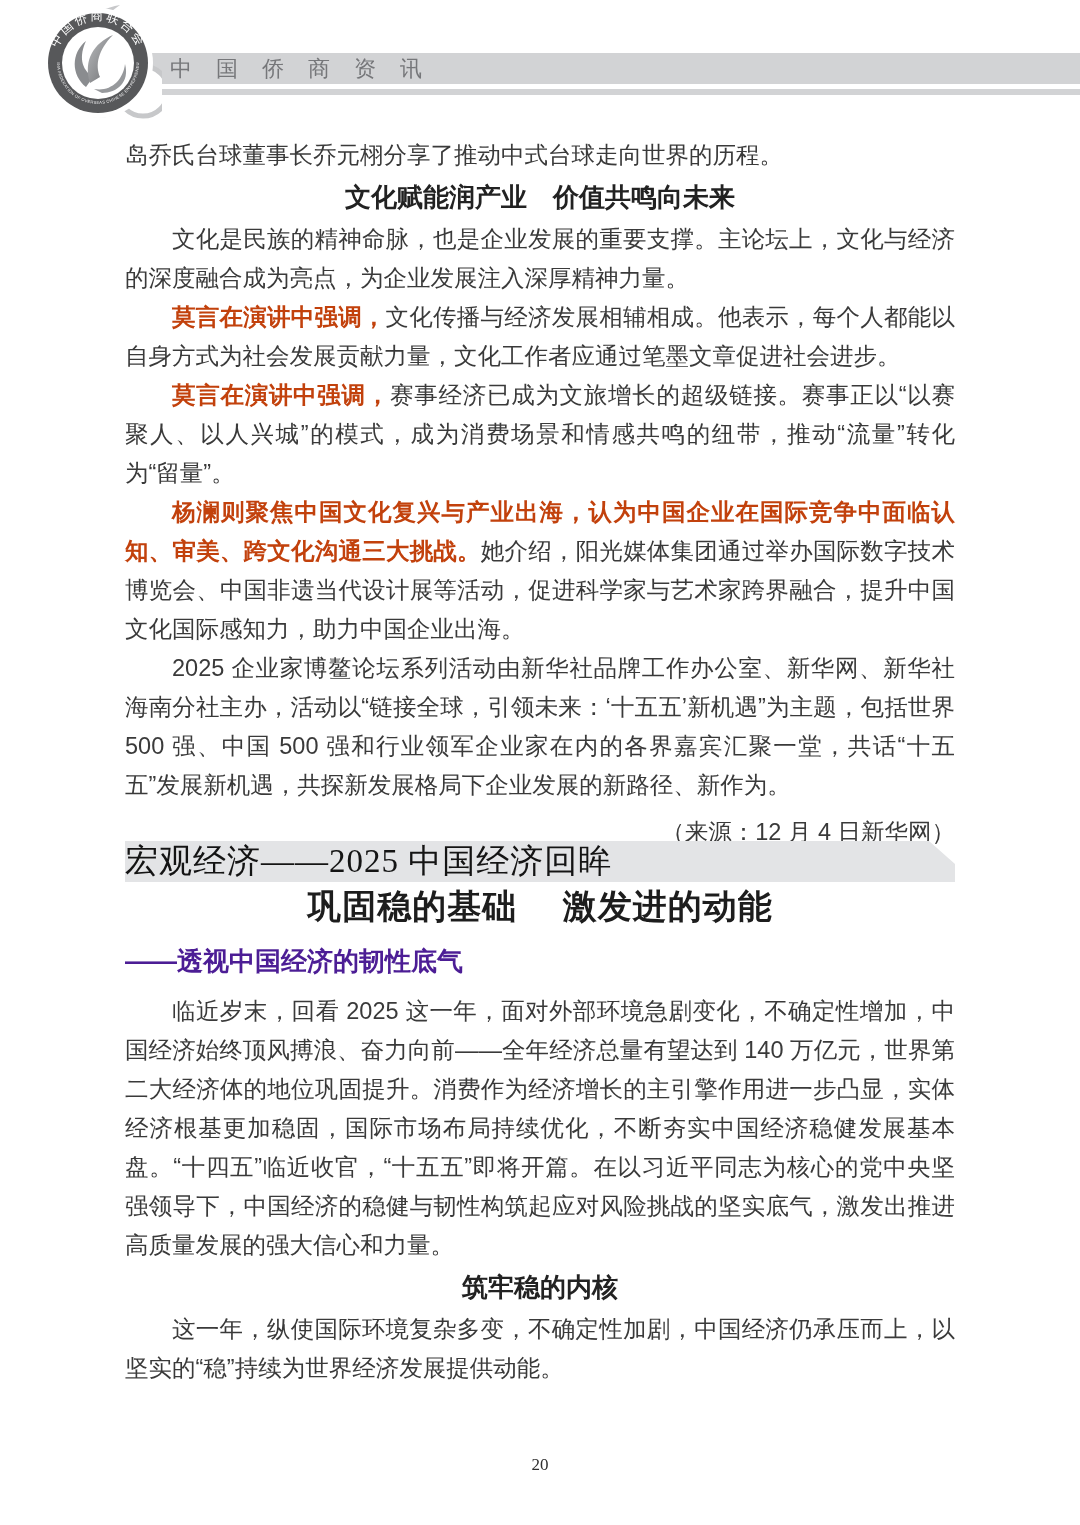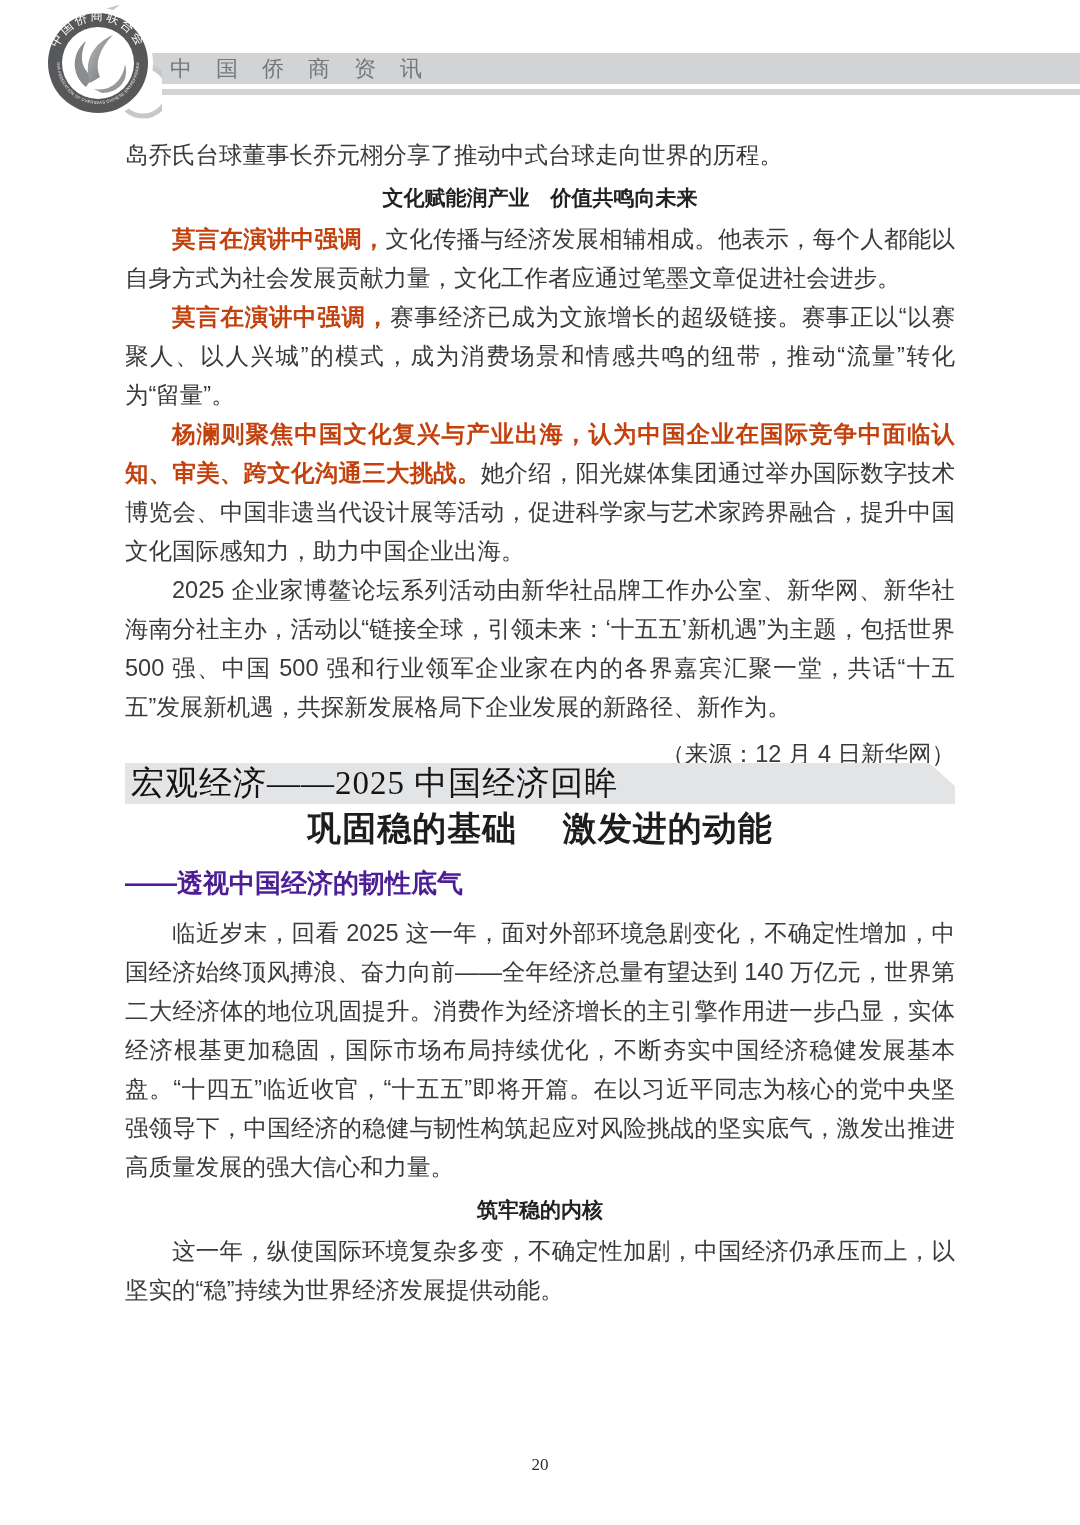--- a/index.html
+++ b/index.html
@@ -25,31 +25,31 @@
   .logo { position:absolute; left:40px; top:2px; width:122px; height:120px; }
   
   .content {
     position:absolute; left:125px; top:136px; width:830px;
     font-size:23.5px; line-height:39px;
   }
   .p { text-align:justify; text-justify:inter-ideograph; text-indent:2em; margin:0; }
   .p.lead { text-indent:0; }
   .p.heading {
     text-indent:0; text-align:center; font-weight:bold; color:#222222;
-    font-size:21px; line-height:45px;
+    font-size:26px; line-height:45px;
   }
   .bold { font-weight:bold; color:#c2410c; }
   .source { float:right; text-indent:0;margin-top:8px; }
   
   .section-banner {
     margin-top:36px; height:41px; background:#e3e4e6;
     clip-path:polygon(0 0, calc(100% - 26px) 0, 100% 23px, 100% 100%, 0 100%);
     font-family:"Liberation Serif","DejaVu Serif",serif;
     font-size:33px; line-height:41px; color:#141414;
-    padding-left:6px; box-sizing:border-box; letter-spacing:1px;
+    padding-left:0; box-sizing:border-box; letter-spacing:1px;
     white-space:nowrap;
   }
   
   .article-title {
     text-align:center;
     font-size:34px; font-weight:bold; color:#1d1d1d; line-height:48px;
     letter-spacing:1px;
   }
   .article-subtitle {
     margin-top:10px; margin-bottom:10px; text-align:left;
@@ -99,20 +99,21 @@
     <path d="M46,85 C31,73 31,51 46,39 C39,54 41,67 53,75 Z" fill="#8a8c8f"></path>
     <path d="M50,81 C43,58 54,41 73,33 C58,48 55,63 60,75 Z" fill="url(#petal)"></path>
     <path d="M54,87 C70,90 83,79 85,62 C90,80 77,91 62,91 Z" fill="#97999c"></path>
   </svg>
 
   <div class="content">
 
     <div>
         <div class="p lead"><span>岛乔氏台球董事长乔元栩分享了推动中式台球走向世界的历程。</span></div>
         <div class="p heading">文化赋能润产业　价值共鸣向未来</div>
+        <div class="p body"><span>文化是民族的精神命脉，也是企业发展的重要支撑。主论坛上，文化与经济的深度融合成为亮点，为企业发展注入深厚精神力量。</span></div>
         <div class="p body"><span class="bold">莫言在演讲中强调，</span><span>文化传播与经济发展相辅相成。他表示，每个人都能以自身方式为社会发展贡献力量，文化工作者应通过笔墨文章促进社会进步。</span></div>
         <div class="p body"><span class="bold">莫言在演讲中强调，</span><span>赛事经济已成为文旅增长的超级链接。赛事正以“以赛聚人、以人兴城”的模式，成为消费场景和情感共鸣的纽带，推动“流量”转化为“留量”。</span></div>
         <div class="p body"><span class="bold">杨澜则聚焦中国文化复兴与产业出海，认为中国企业在国际竞争中面临认知、审美、跨文化沟通三大挑战。</span><span>她介绍，阳光媒体集团通过举办国际数字技术博览会、中国非遗当代设计展等活动，促进科学家与艺术家跨界融合，提升中国文化国际感知力，助力中国企业出海。</span></div>
         <div class="p body"><span>2025 企业家博鳌论坛系列活动由新华社品牌工作办公室、新华网、新华社海南分社主办，活动以“链接全球，引领未来：‘十五五’新机遇”为主题，包括世界 500 强、中国 500 强和行业领军企业家在内的各界嘉宾汇聚一堂，共话“十五五”发展新机遇，共探新发展格局下企业发展的新路径、新作为。</span><span class="source">（来源：12 月 4 日新华网）</span></div>
       </div>
 
     <div class="section-banner">
       <span>宏观经济——2025 中国经济回眸</span>
     </div>
 

